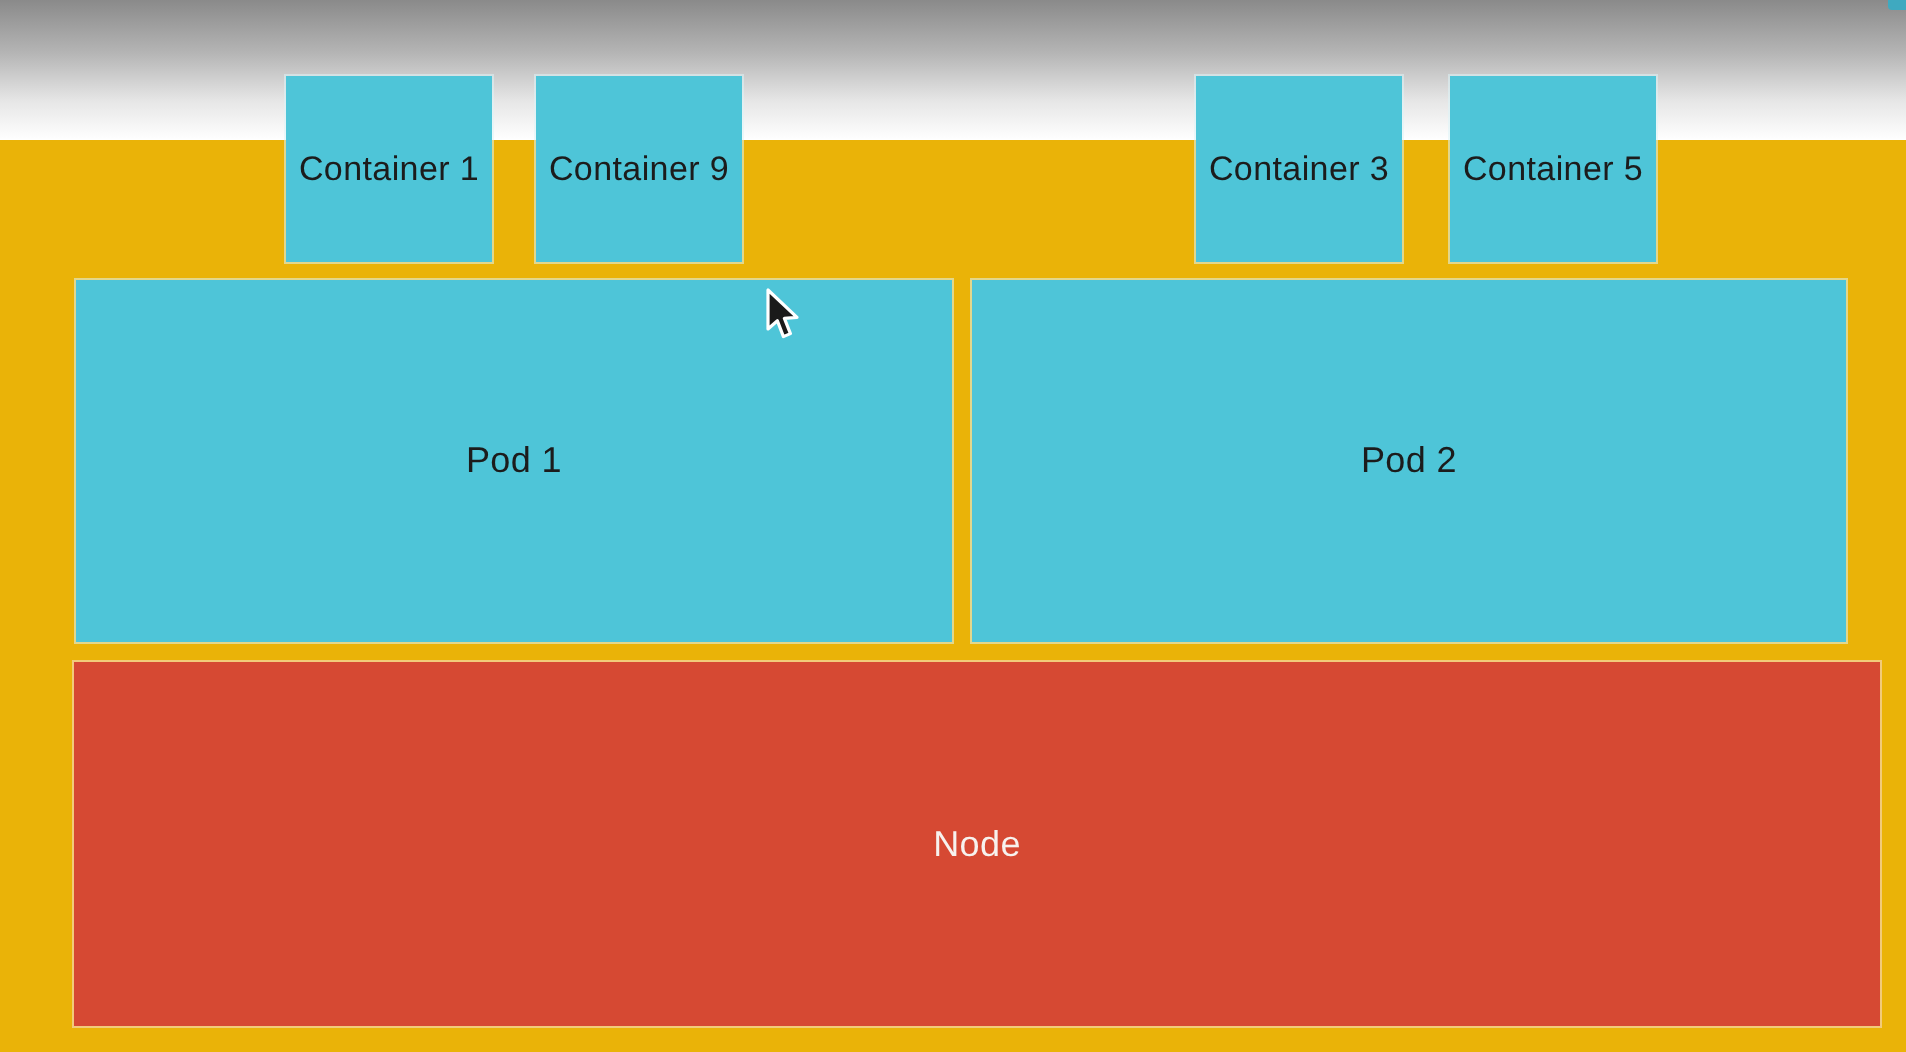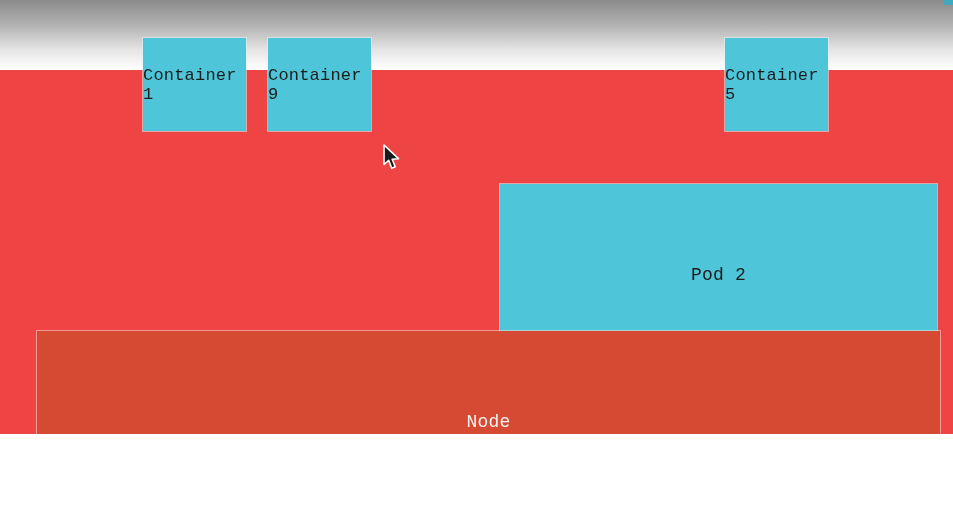--- a/index.html
+++ b/index.html
@@ -3,24 +3,24 @@
 <meta charset="utf-8">
 <style>
   html, body {
     margin: 0;
     padding: 0;
     background: #ffffff;
   }
   .stage {
     position: relative;
     width: 953px;
-    height: 434px;
+    height: 526px;
     overflow: hidden;
-    background: #ef4444;
-    font-family: Liberation Mono, monospace;
+    background: #eab308;
+    font-family: Liberation Sans, sans-serif;
   }
   .header-gradient {
     position: absolute;
     left: 0;
     top: 0;
     width: 953px;
     height: 70px;
     background: linear-gradient(to bottom, #8a8a8a 0%, #b5b5b5 38%, #e6e6e6 72%, #ffffff 100%);
   }
   .corner-fragment {
@@ -59,21 +59,21 @@
   .container-1 { left: 143px; }
   .container-2 { left: 268px; }
   .container-3 { left: 598px; }
   .container-4 { left: 725px; }
   .pod-box {
     top: 140px;
     height: 181px;
     font-size: 18px;
   }
   .pod-1 { left: 38px;  width: 438px; }
-  .pod-2 { left: 500px; width: 437px; margin-top: 44px; }
+  .pod-2 { left: 486px; width: 437px; }
   .node-box {
     left: 37px;
     top: 331px;
     width: 903px;
     height: 182px;
     font-size: 18px;
   }
   .label {
     pointer-events: none;
     letter-spacing: 0.2px;
@@ -97,25 +97,31 @@
   <div class="corner-fragment"></div>
 
   <div class="box teal container-box container-1">
     <span class="label">Container 1</span>
   </div>
 
   <div class="box teal container-box container-2">
     <span class="label">Container 9</span>
   </div>
 
+  <div class="box teal container-box container-3">
+    <span class="label">Container 3</span>
+  </div>
 
   <div class="box teal container-box container-4">
     <span class="label">Container 5</span>
   </div>
 
+  <div class="box teal pod-box pod-1">
+    <span class="label">Pod 1</span>
+  </div>
 
   <div class="box teal pod-box pod-2">
     <span class="label">Pod 2</span>
   </div>
 
   <div class="box red node-box">
     <span class="label">Node</span>
   </div>
 
   <svg class="cursor" viewBox="0 0 20 28" xmlns="http://www.w3.org/2000/svg">

